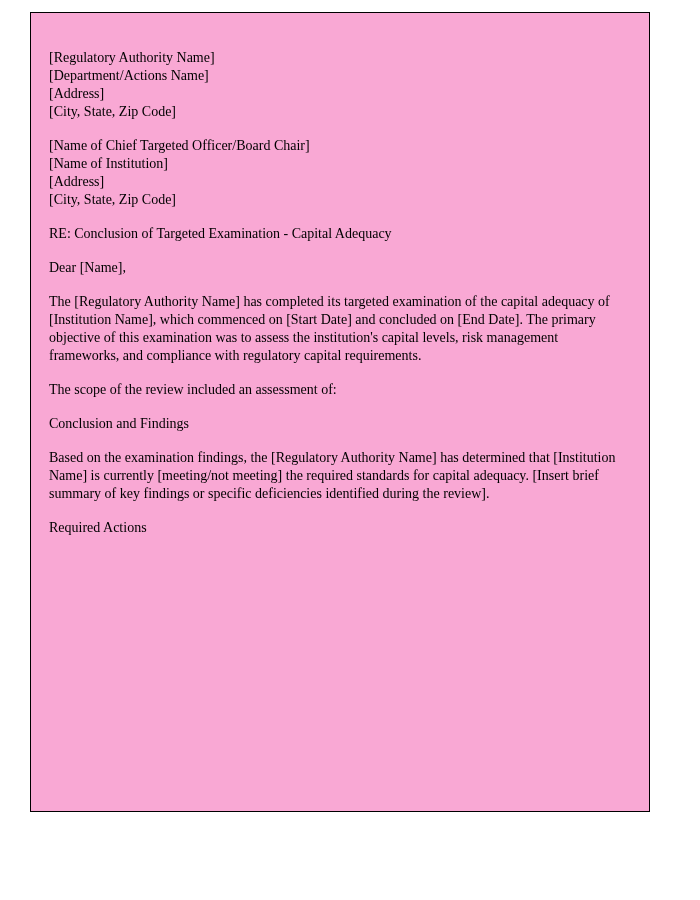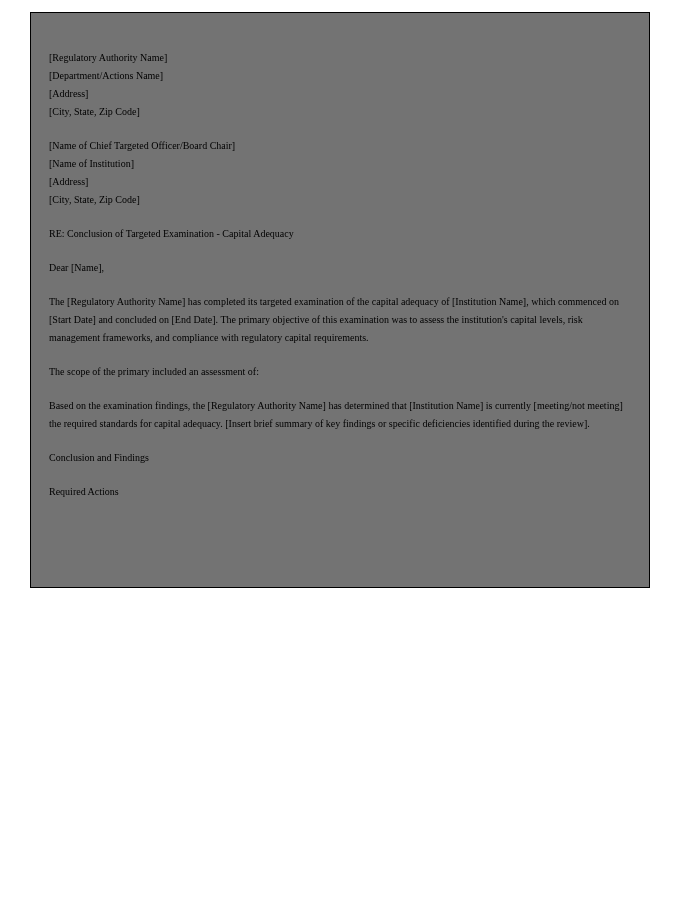--- a/index.html
+++ b/index.html
@@ -6,28 +6,28 @@
     margin: 0;
     padding: 0;
     background: #ffffff;
     width: 700px;
     height: 900px;
     font-family: "Liberation Serif", serif;
   }
   .page {
     box-sizing: border-box;
     width: 620px;
-    height: 576px;
+    height: 800px;
     margin: 12px 0 0 30px;
     border: 1px solid #000000;
     padding: 36px 20px 0 18px;
     overflow: hidden;
-    background: #737373;
+    background: #f9a8d4;
     color: #000000;
-    font-size: 10px;
+    font-size: 14px;
     line-height: 18px;
   }
   .block { margin: 16px 0 0 0; }
   .page > .block:first-child { margin-top: 0; }
   .addr-line { margin: 0; }
   .bold { font-weight: normal; }
   ul.bullets {
     margin: 16px 0 0 0;
     padding: 0 0 0 42px;
     list-style-type: disc;
@@ -54,24 +54,24 @@
     <div class="addr-line">[City, State, Zip Code]</div>
   </div>
 
   <div class="block bold">RE: Conclusion of Targeted Examination - Capital Adequacy</div>
 
   <div class="block">Dear [Name],</div>
 
   <div class="block">The [Regulatory Authority Name] has completed its targeted examination of the capital adequacy of [Institution Name], which commenced on [Start Date] and concluded on [End Date]. The primary objective of this examination was to assess the institution's capital levels, risk management frameworks, and compliance with regulatory capital requirements.</div>
 
 
-  <div class="block">The scope of the primary included an assessment of:</div>
+  <div class="block">The scope of the review included an assessment of:</div>
 
 
+  <div class="block bold">Conclusion and Findings</div>
+
   <div class="block">Based on the examination findings, the [Regulatory Authority Name] has determined that [Institution Name] is currently [meeting/not meeting] the required standards for capital adequacy. [Insert brief summary of key findings or specific deficiencies identified during the review].</div>
-
-  <div class="block bold">Conclusion and Findings</div>
 
   <div class="block bold">Required Actions</div>
 
 
 
 </div>
 
 </body></html>

